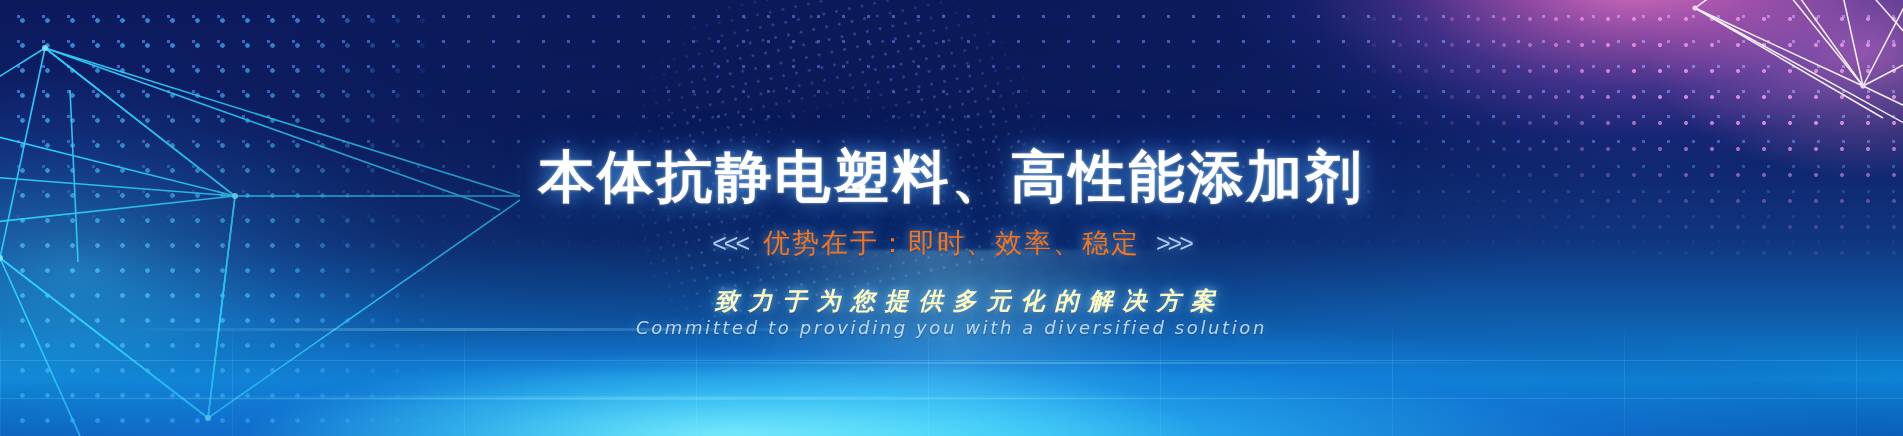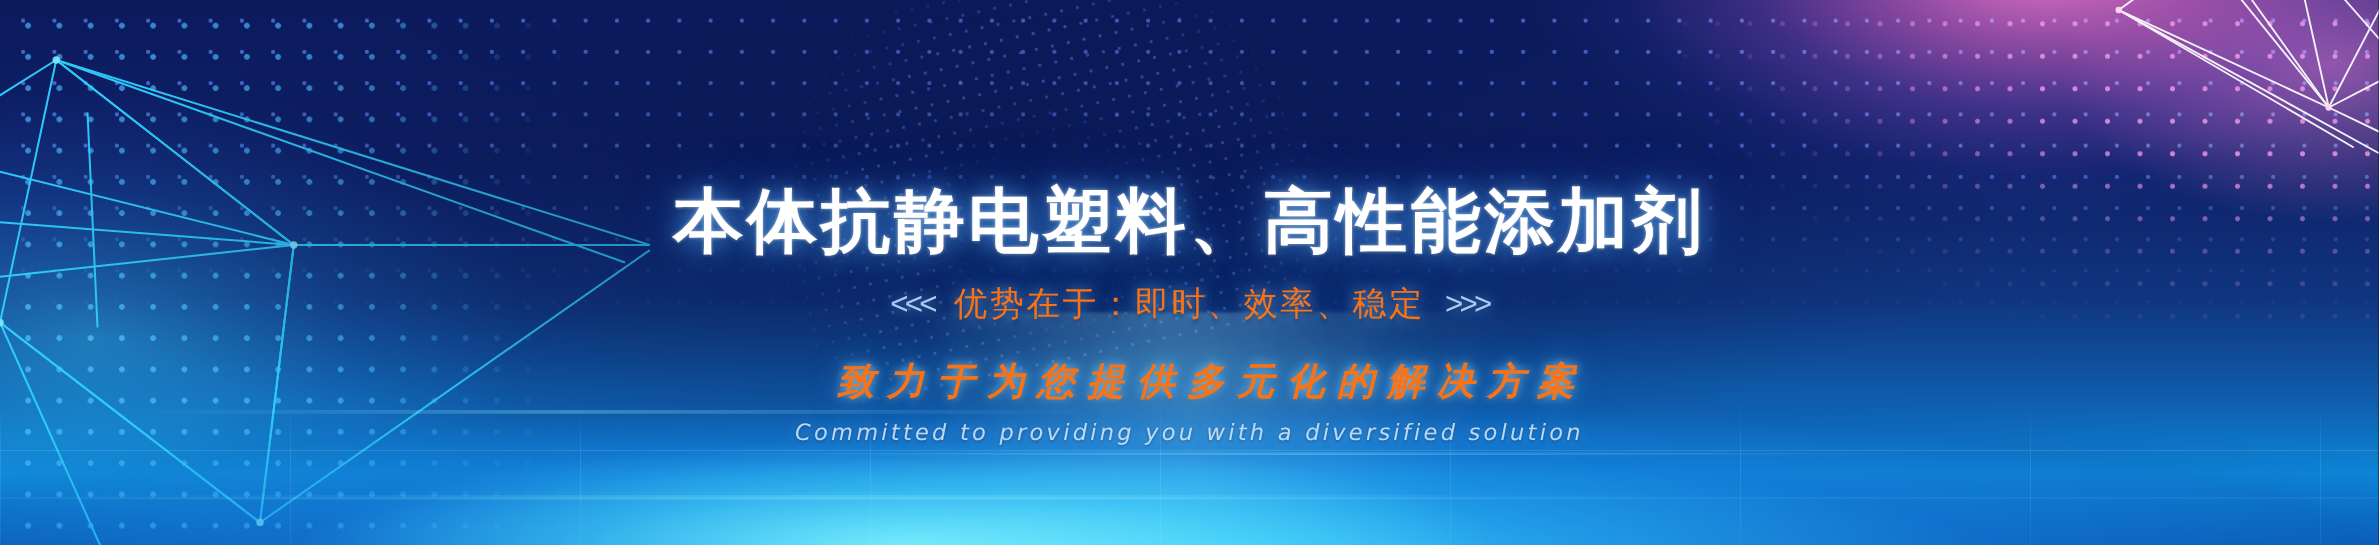--- a/index.html
+++ b/index.html
@@ -208,33 +208,32 @@
       0 0 10px rgba(130,200,255,.75),
       0 0 26px rgba(50,140,235,.5),
       0 2px 4px rgba(2,10,48,.6);
   }
 
   .tagline{
     margin-top:24px;
     font-family:"Liberation Serif","DejaVu Serif",serif;
     font-style:italic;
     font-weight:bold;
-    font-size:30px;
+    font-size:24px;
     letter-spacing:10px;
-    color:#f97316;
+    color:#fef9c3;
     white-space:nowrap;
     text-shadow:
       0 0 8px rgba(150,225,255,.85),
       0 0 24px rgba(60,170,250,.6),
       0 2px 5px rgba(4,20,70,.55);
     margin-left: 36px;
   }
 
   .tagline-en{
-    margin-top:10px;
     font-family:"DejaVu Sans","Liberation Sans",sans-serif;
     font-style:italic;
     font-size:18px;
     letter-spacing:2.6px;
     color:#cfe8fb;
     opacity:.88;
     white-space:nowrap;
     text-shadow:0 0 10px rgba(120,200,255,.6), 0 1px 3px rgba(4,20,70,.5);
   }
 </style>

